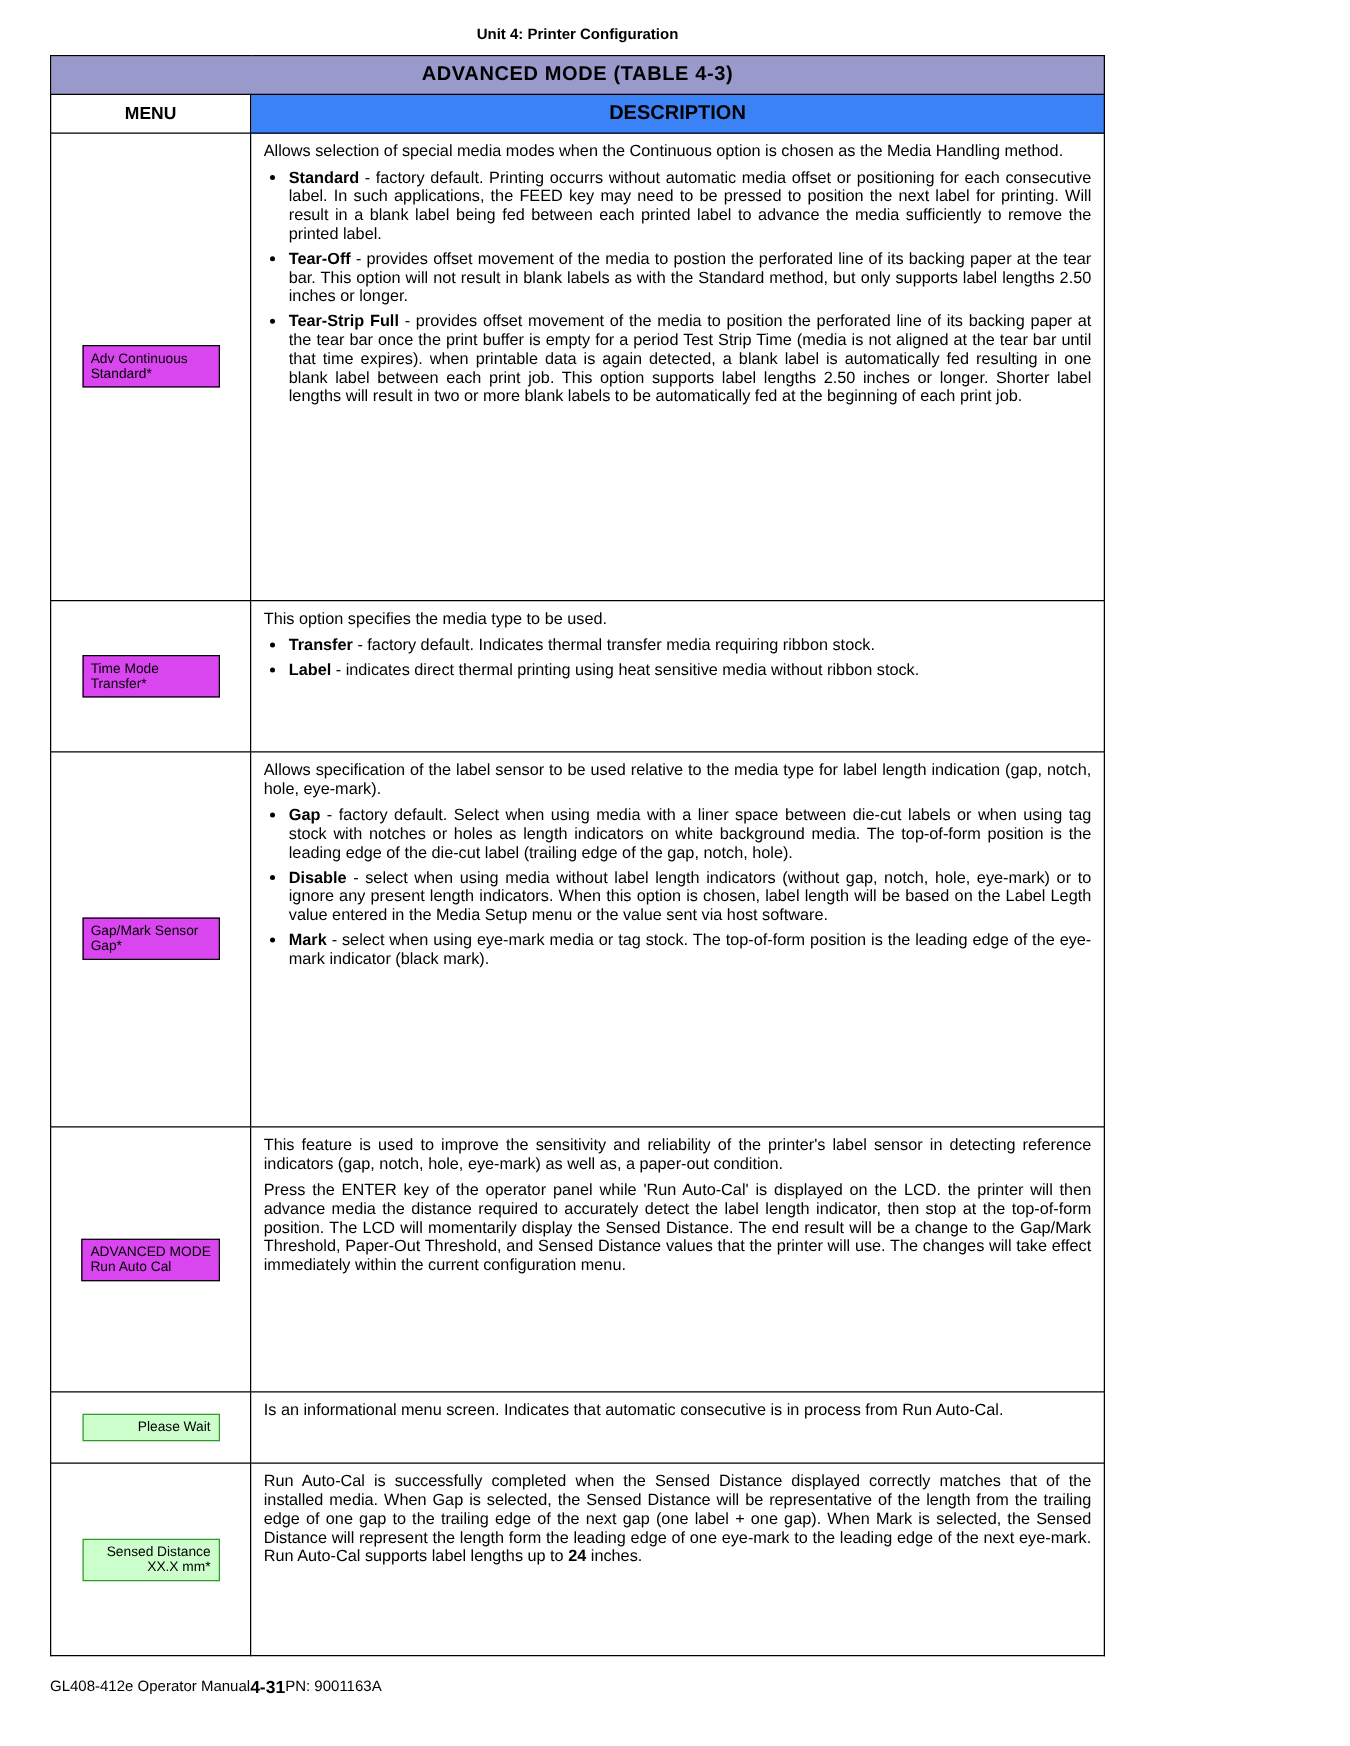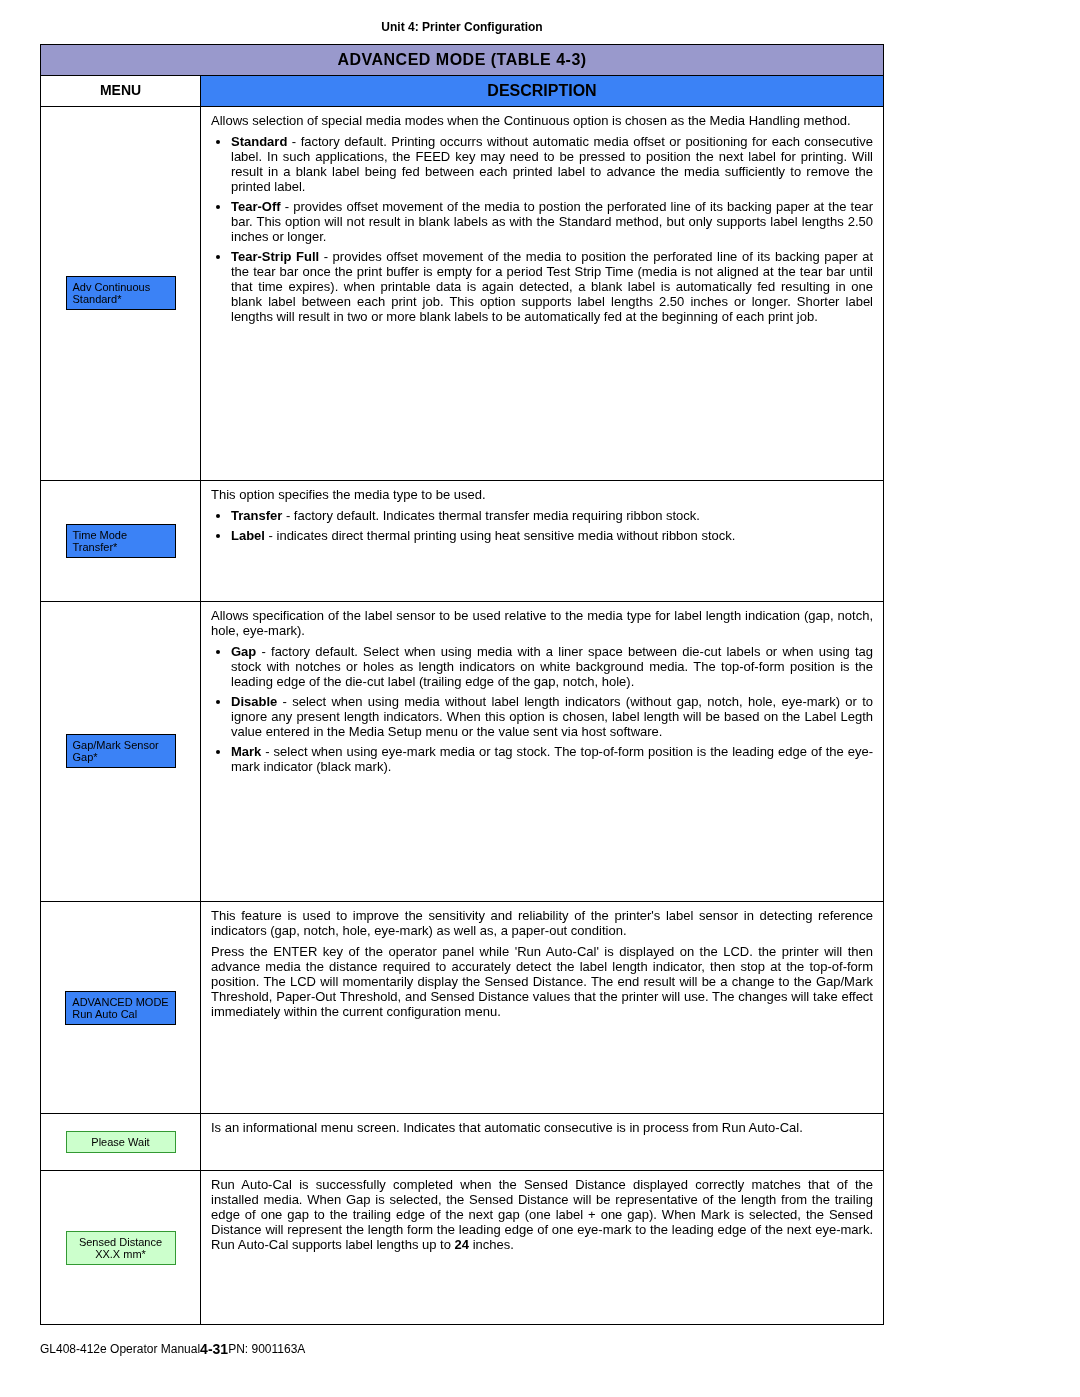--- a/index.html
+++ b/index.html
@@ -59,35 +59,35 @@
       background: #fff;
     }
     .header-desc {
       font-size: 16px;
       font-weight: bold;
       text-align: center;
       background: #3b82f6;
     }
     .menu-box {
       border: 1px solid #000;
-      background: #3b82f6;
+      background: #d946ef;
       font-size: 11px;
       padding: 4px 6px;
       display: inline-block;
       min-width: 110px;
       text-align: left;
     }
     .menu-box-green {
       border: 1px solid #339933;
       background: #ccffcc;
       font-size: 11px;
       padding: 4px 6px;
       display: inline-block;
       min-width: 110px;
-      text-align: center;
+      text-align: right;
     }
     .desc-cell p {
       margin-bottom: 6px;
       text-align: justify;
     }
     .desc-cell ul {
       margin: 4px 0 4px 20px;
     }
     .desc-cell li {
       margin-bottom: 5px;

